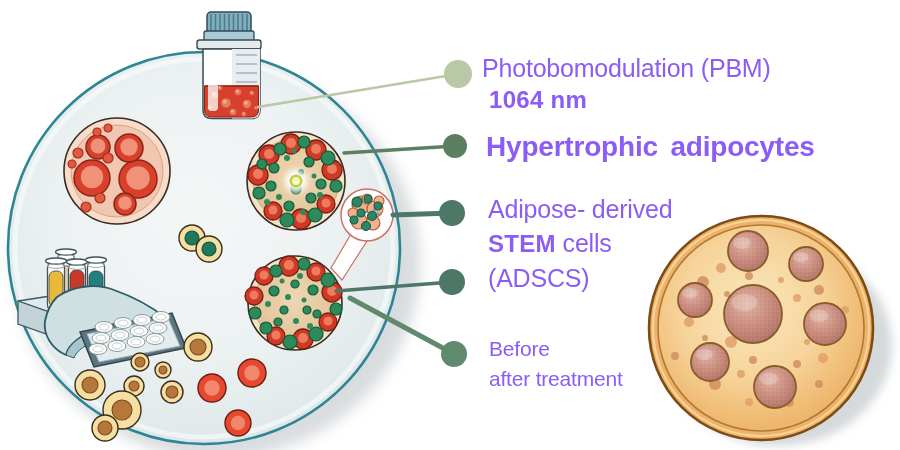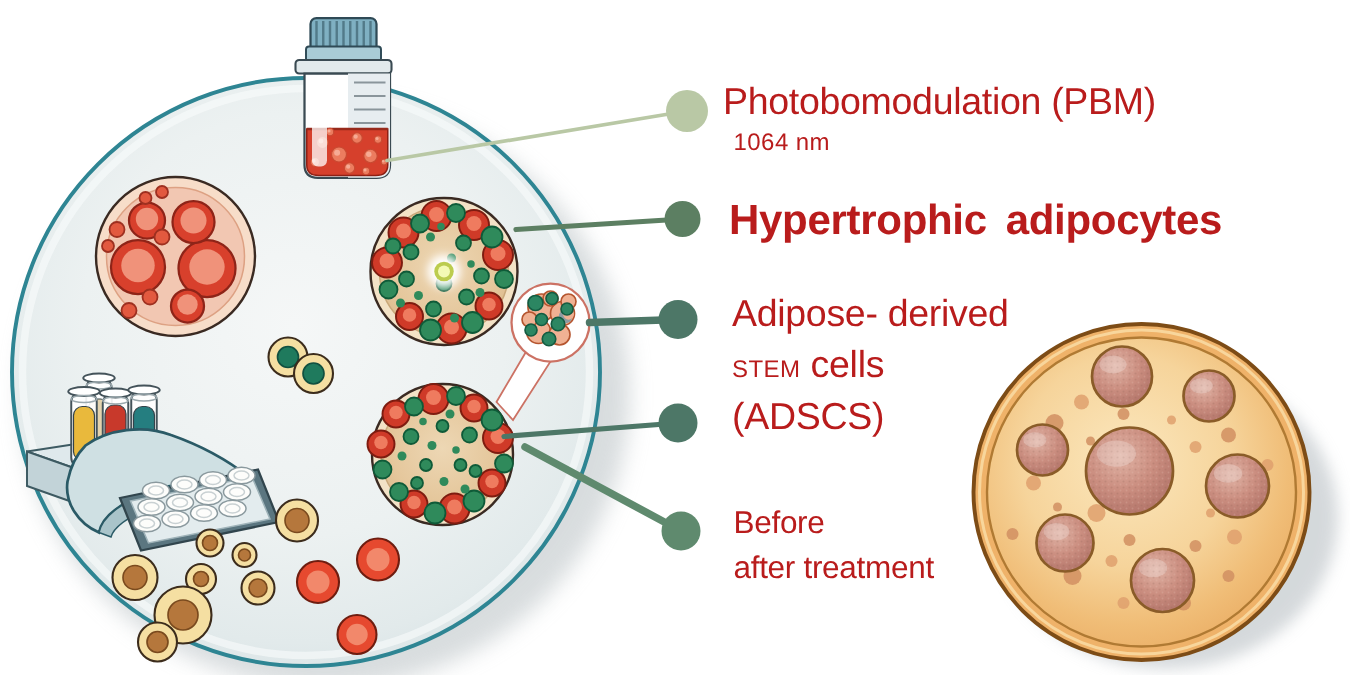--- a/index.html
+++ b/index.html
@@ -1,21 +1,21 @@
 <!DOCTYPE html>
 <html><head>
 <meta charset="utf-8">
 <style>
   html,body{margin:0;padding:0;background:#ffffff;}
   #stage{position:relative;width:900px;height:450px;background:#ffffff;overflow:hidden;
-         font-family:"Liberation Sans", sans-serif;color:#b91c1c;}
+         font-family:"Liberation Sans", sans-serif;color:#8b5cf6;}
   #scene{position:absolute;left:0;top:0;}
   .lbl{position:absolute;white-space:nowrap;line-height:1.1;}
   .t25{font-size:25px;font-weight:400;letter-spacing:-0.2px;}
-  .t24b{font-size:16px;font-weight:400;letter-spacing:0.3px;}
+  .t24b{font-size:24px;font-weight:700;letter-spacing:0.3px;}
   .t22b{font-size:28px;font-weight:700;word-spacing:5px;letter-spacing:-0.2px;}
   .t21{font-size:21px;font-weight:400;letter-spacing:-0.2px;}
 </style>
 </head>
 <body>
 
 <div id="stage">
 
 <svg id="scene" width="900" height="450" viewBox="0 0 900 450">
   <defs>

